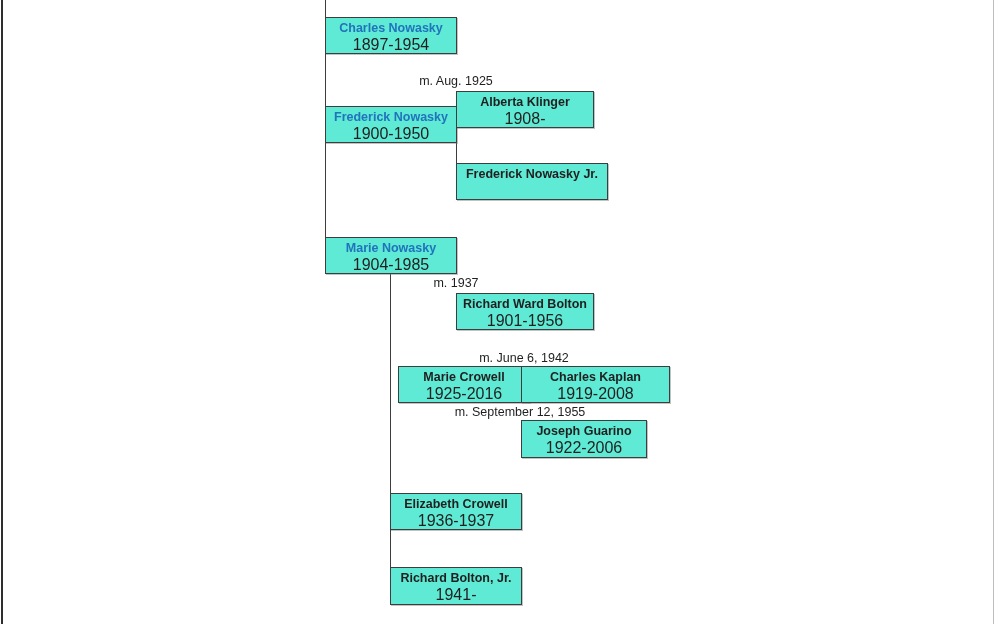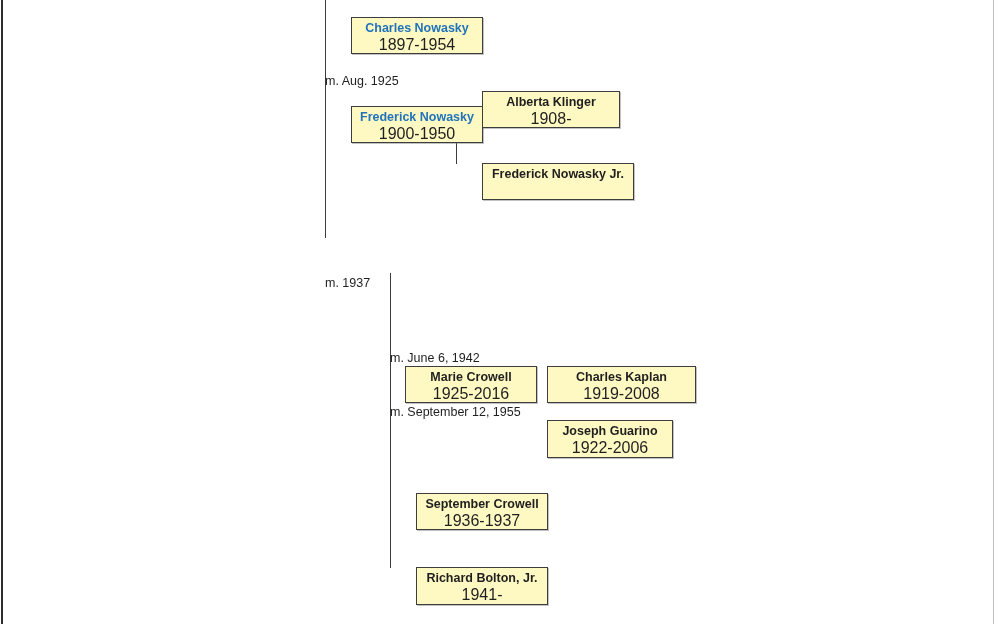--- a/index.html
+++ b/index.html
@@ -6,29 +6,28 @@
   #canvas{
     position:relative;width:1000px;height:624px;overflow:hidden;background:#fff;
     font-family:"Liberation Sans",sans-serif;
   }
   .vline{position:absolute;width:1px;background:var(--border,#3d3d3d);z-index:0;}
   .page-edge{position:absolute;top:0;height:624px;z-index:0;}
   .page-edge.left{left:1px;width:2px;background:var(--edge_left,#2e2e2e);}
   .page-edge.right{left:993px;width:1px;background:var(--edge_right,#bdbdbd);}
   .pbox{
     position:absolute;box-sizing:border-box;border:1px solid var(--border,#3d3d3d);
-    background:#fef9c3;z-index:2;text-align:center;padding-top:2px;
+    background:#5eead4;z-index:2;text-align:center;padding-top:2px;
     box-shadow:1px 1px 0 rgba(120,120,120,.45);
-    margin-left:26px;
   }
   .pname{font-size:12.5px;line-height:17px;color:var(--text,#1f1f1f);white-space:nowrap;font-weight:700;}
   .pname.accent{color:var(--accent,#2173bc);font-weight:700;}
   .pdates{font-size:16px;line-height:16px;color:var(--text,#1f1f1f);white-space:nowrap;}
   .mlabel{
-    position:absolute;text-align:left;font-size:12.5px;line-height:14px;
+    position:absolute;text-align:center;font-size:12.5px;line-height:14px;
     color:var(--text,#1f1f1f);z-index:1;white-space:nowrap;
   }
 </style>
 </head>
 <body>
 
 <div id="canvas">
 
   <div class="page-edge left"></div>
   <div class="page-edge right"></div>
@@ -55,40 +54,48 @@
   <div class="pbox" style="left:456px;top:91px;width:138px;height:37px">
     <div class="pname">Alberta Klinger</div>
     <div class="pdates">1908-</div>
   </div>
 
   <div class="pbox" style="left:456px;top:163px;width:152px;height:37px">
     <div class="pname">Frederick Nowasky Jr.</div>
     <div class="pdates"></div>
   </div>
 
+  <div class="pbox" style="left:325px;top:237px;width:132px;height:37px">
+    <div class="pname accent">Marie Nowasky</div>
+    <div class="pdates">1904-1985</div>
+  </div>
 
 
+  <div class="pbox" style="left:456px;top:293px;width:138px;height:37px">
+    <div class="pname">Richard Ward Bolton</div>
+    <div class="pdates">1901-1956</div>
+  </div>
 
-  <div class="pbox" style="left:379px;top:366px;width:132px;height:37px">
+  <div class="pbox" style="left:398px;top:366px;width:132px;height:37px">
     <div class="pname">Marie Crowell</div>
     <div class="pdates">1925-2016</div>
   </div>
 
   <div class="pbox" style="left:521px;top:366px;width:149px;height:37px">
     <div class="pname">Charles Kaplan</div>
     <div class="pdates">1919-2008</div>
   </div>
 
   <div class="pbox" style="left:521px;top:420px;width:126px;height:38px">
     <div class="pname">Joseph Guarino</div>
     <div class="pdates">1922-2006</div>
   </div>
 
   <div class="pbox" style="left:390px;top:493px;width:132px;height:37px">
-    <div class="pname">September Crowell</div>
+    <div class="pname">Elizabeth Crowell</div>
     <div class="pdates">1936-1937</div>
   </div>
 
   <div class="pbox" style="left:390px;top:567px;width:132px;height:38px">
     <div class="pname">Richard Bolton, Jr.</div>
     <div class="pdates">1941-</div>
   </div>
 
 </div>
 

